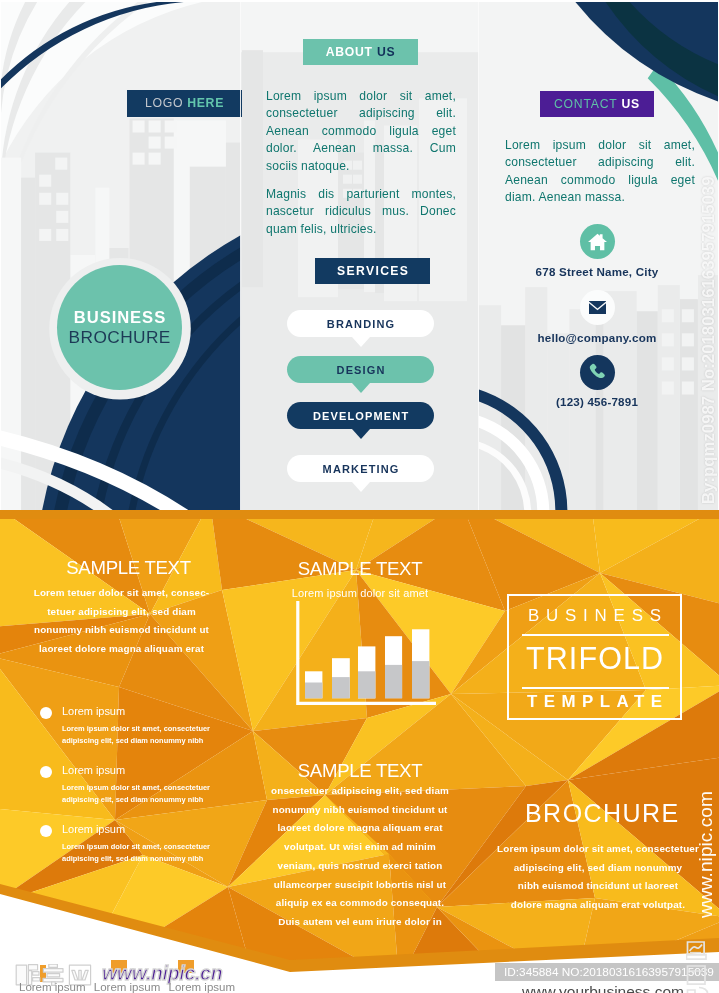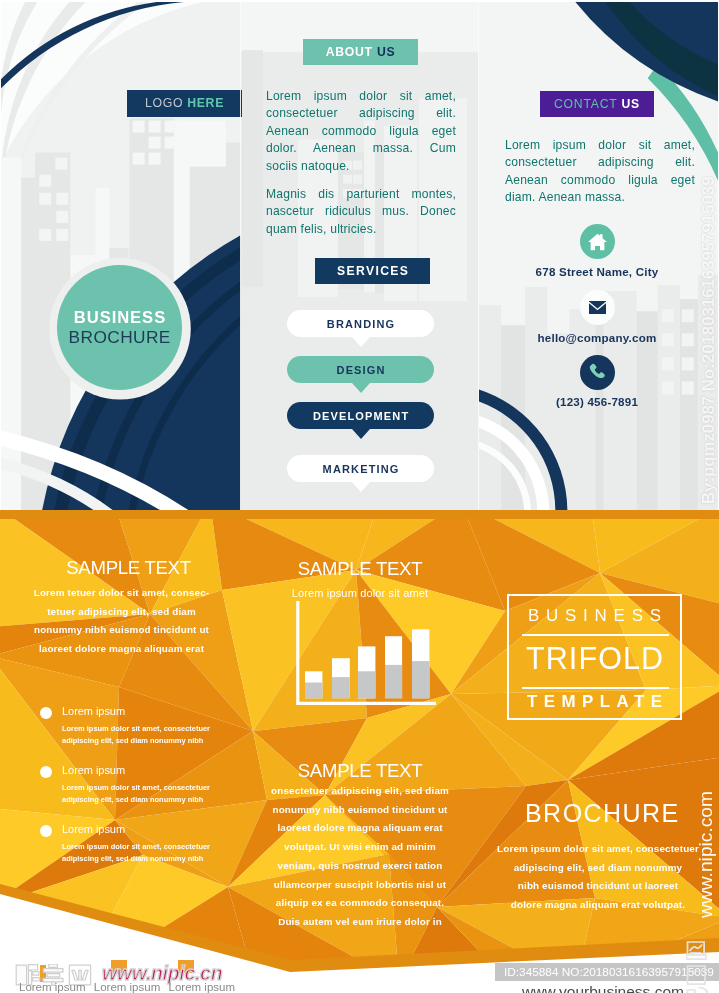--- a/index.html
+++ b/index.html
@@ -91,21 +91,21 @@
   .tf-l1{position:absolute;top:11px;width:100%;text-align:center;color:#fff;font-size:16.9px;letter-spacing:6.79px;text-indent:6.79px;font-weight:400;line-height:17px;}
   .tf-rule1{position:absolute;top:37.7px;left:13px;width:147px;height:2.2px;background:#fff;}
   .tf-l2{position:absolute;top:46px;width:100%;text-align:center;color:#fff;font-size:30.5px;letter-spacing:1.12px;text-indent:1.12px;font-weight:400;line-height:32px;}
   .tf-rule2{position:absolute;top:91.1px;left:13px;width:147px;height:2.2px;background:#fff;}
   .tf-l3{position:absolute;top:96.7px;width:100%;text-align:center;color:#fff;font-size:16.9px;letter-spacing:6.47px;text-indent:6.47px;font-weight:700;line-height:17px;}
 
   
   .wm-layer{position:absolute;left:0;top:0;width:719px;height:993px;pointer-events:none;}
   .wm-cn{position:absolute;left:15px;top:964px;height:22px;}
   .wm-cn .cn{position:absolute;left:0;top:0px;}
-  .wm-cn .url{position:absolute;left:87px;top:-2px;font-size:19.5px;font-weight:700;font-style:italic;color:#be185d;-webkit-text-stroke:1.4px #d5d5d5;letter-spacing:-.3px;font-family:"Liberation Sans",sans-serif;}
+  .wm-cn .url{position:absolute;left:87px;top:-2px;font-size:19.5px;font-weight:700;font-style:italic;color:#4c1d95;-webkit-text-stroke:1.4px #d5d5d5;letter-spacing:-.3px;font-family:"Liberation Sans",sans-serif;}
   .wm-cn .sq{position:absolute;background:#ef9d2b;}
   .wm-cn .sq1{left:25px;top:1px;width:6px;height:17px;}
   .wm-cn .sq2{left:96px;top:-4px;width:16px;height:13px;}
   .wm-cn .sq3{left:163px;top:-4px;width:16px;height:13px;}
   .wm-lorem{position:absolute;left:19px;top:981px;width:216px;display:flex;justify-content:space-between;color:#8a8a8a;font-size:11.5px;}
   .wm-idbar{position:absolute;left:495px;top:963px;width:224px;height:18px;background:rgba(150,150,150,.55);display:flex;align-items:center;}
   .wm-idbar span{color:#ffffff;font-size:11.8px;padding-left:9px;white-space:nowrap;}
   .wm-site{position:absolute;left:522px;top:983px;color:#4a4a4a;font-size:15.5px;white-space:nowrap;}
   .wm-right-vert{position:absolute;right:5px;top:791px;color:rgba(255,255,255,.97);font-size:19.2px;writing-mode:vertical-rl;transform:rotate(180deg);font-weight:400;letter-spacing:0px;line-height:17px;}
   .wm-icons{position:absolute;left:686px;top:941px;}

